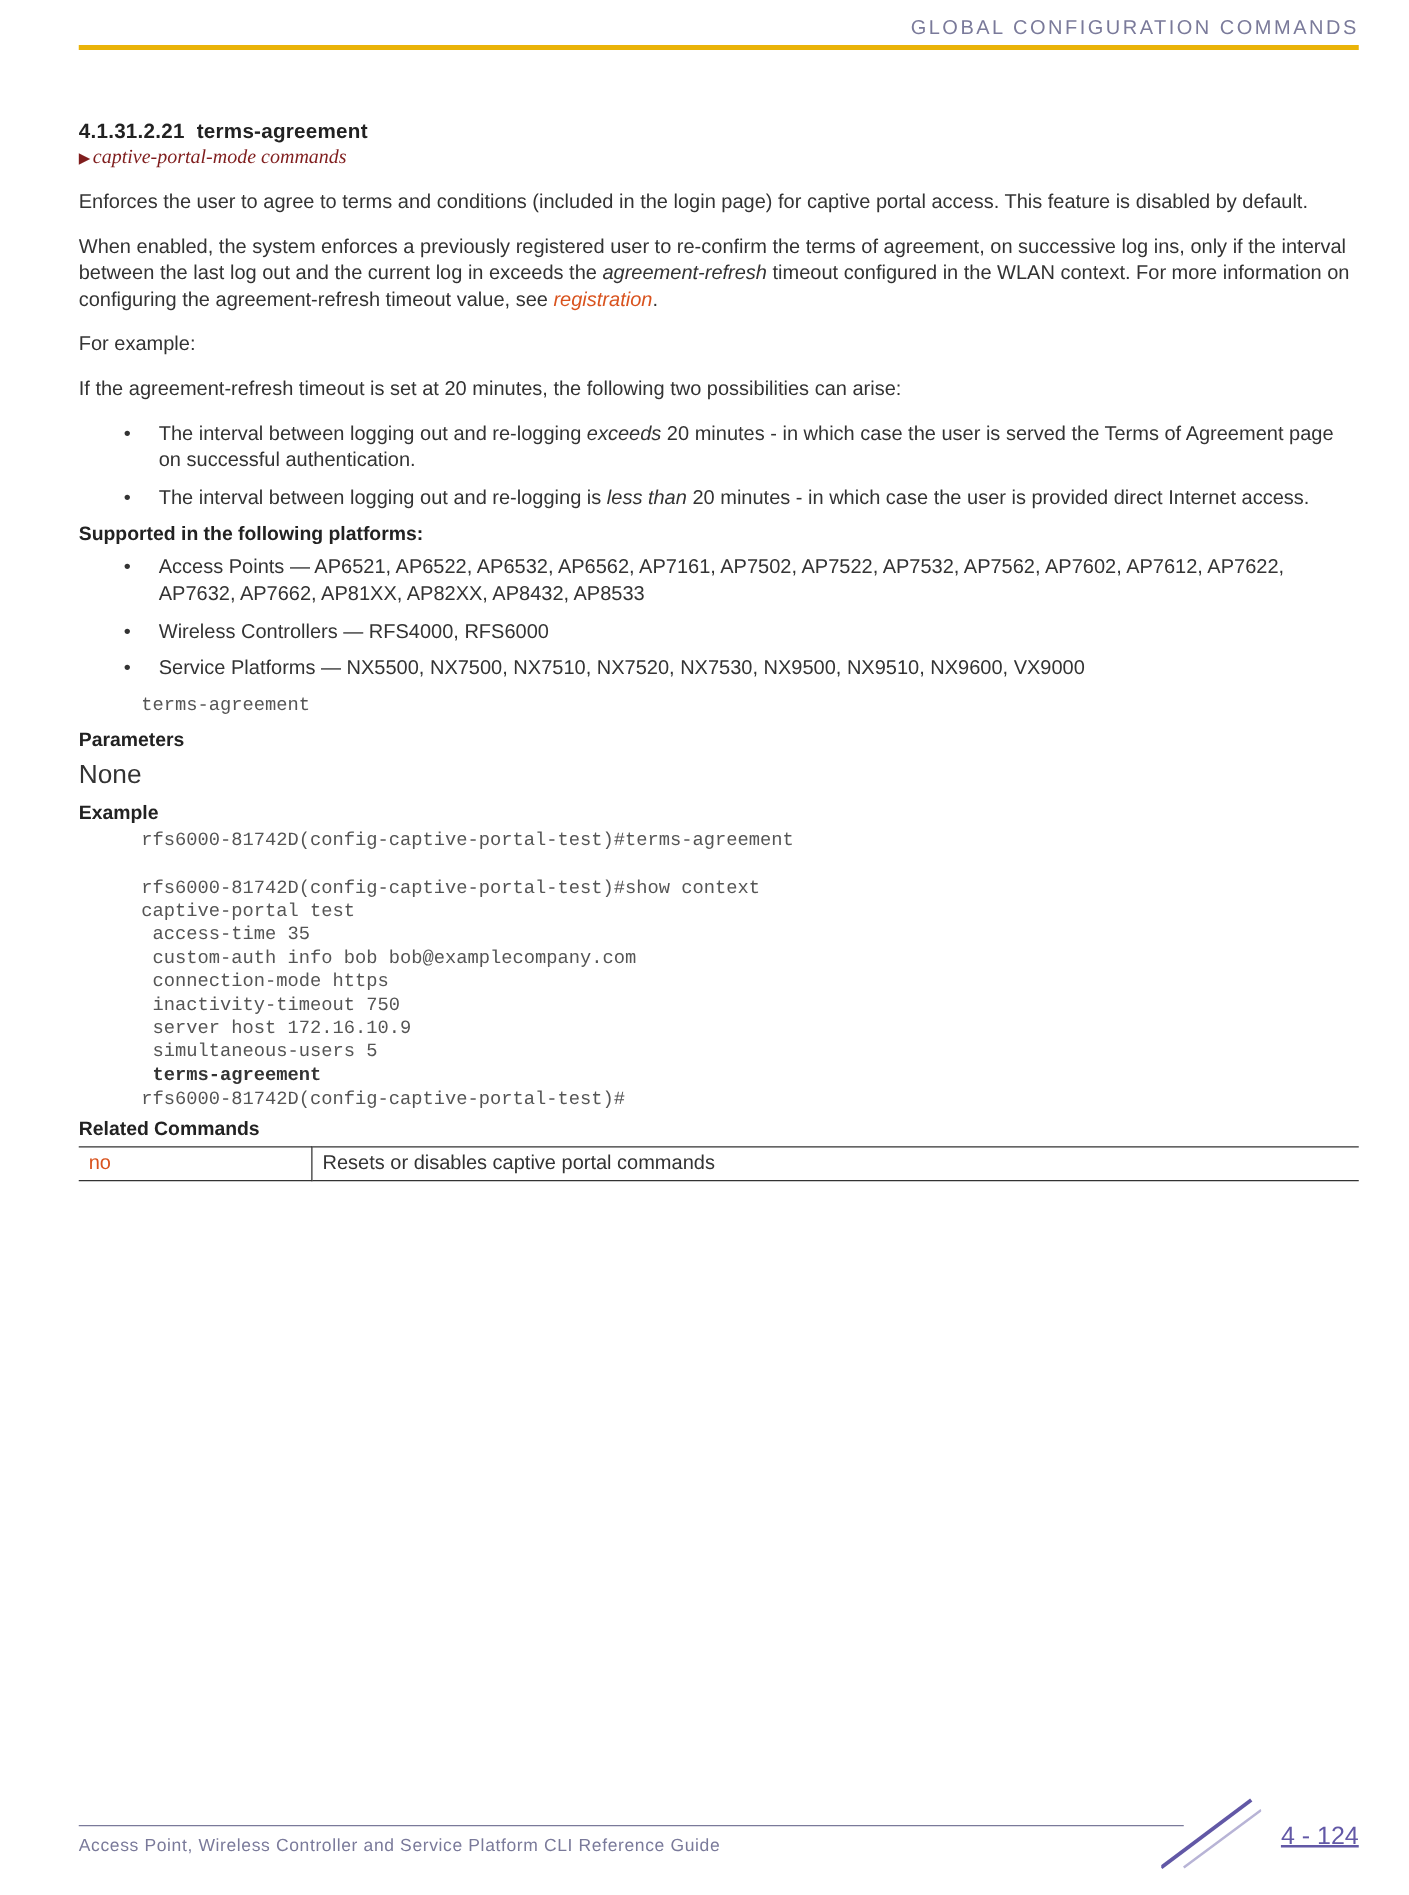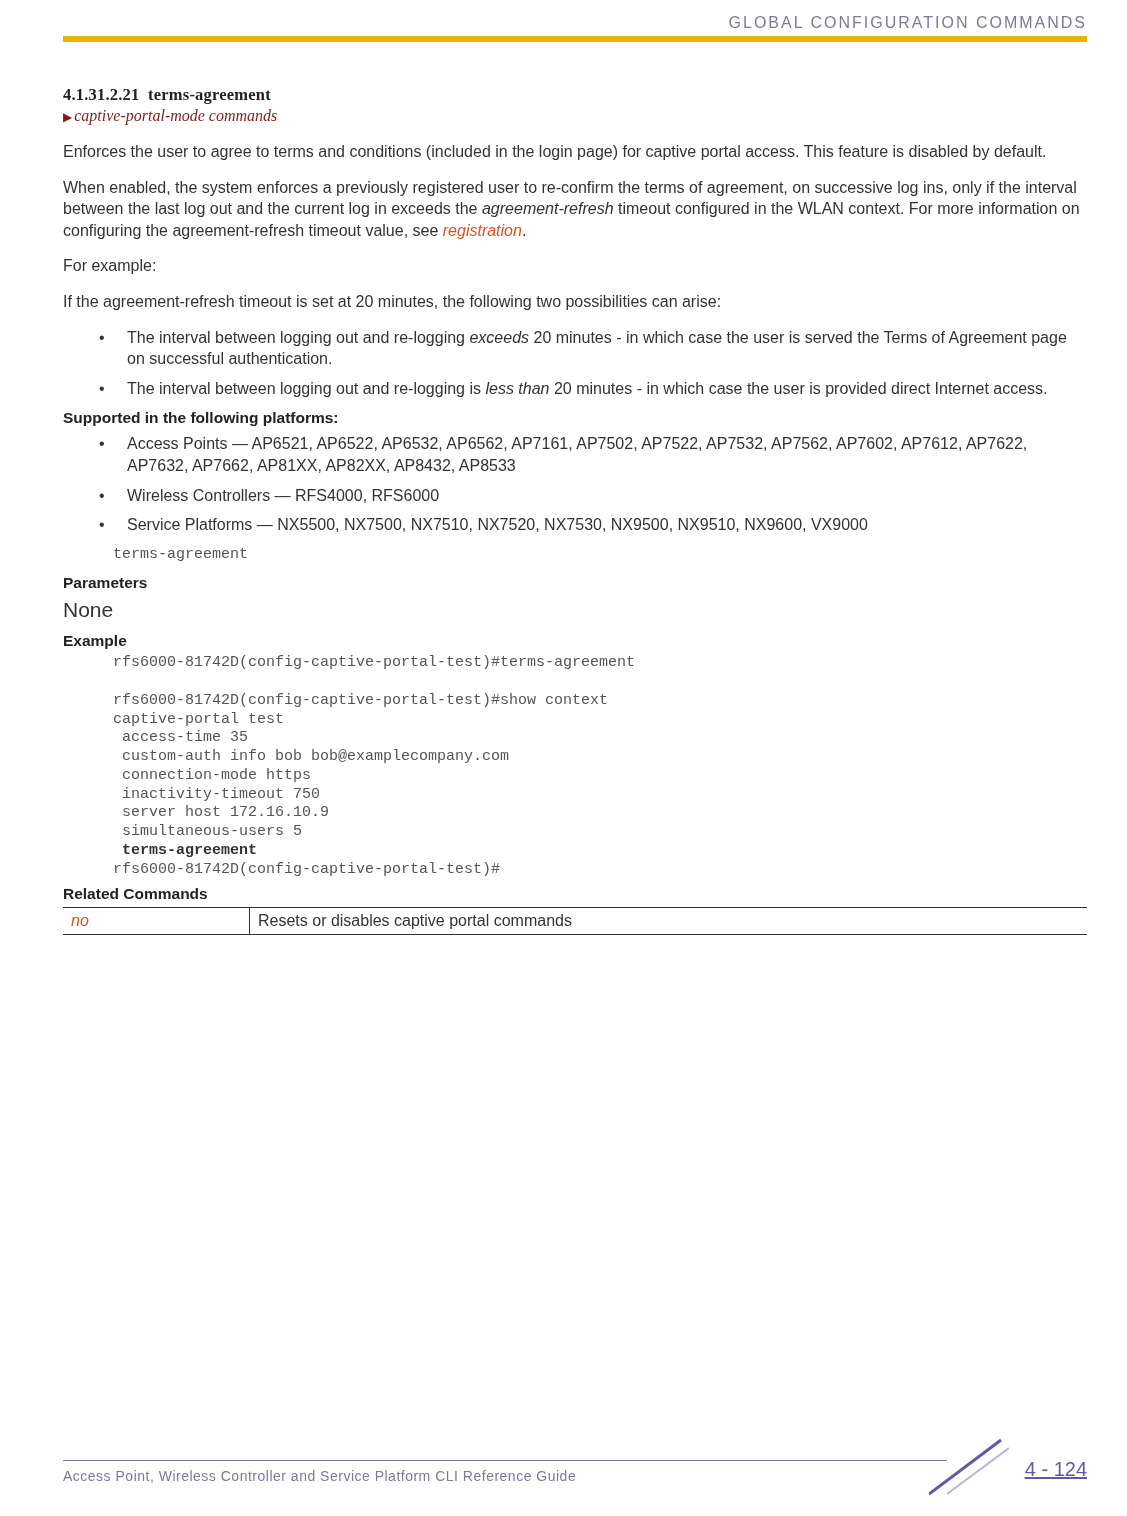--- a/index.html
+++ b/index.html
@@ -17,28 +17,28 @@
     min-height: 1416px;
     position: relative;
   }
   .top-header {
     text-align: right;
     color: #7a7a9a;
     font-size: 16px;
     letter-spacing: 2px;
     font-weight: 300;
     padding-bottom: 4px;
-    border-bottom: 6px solid #eab308;
-    margin-bottom: 43px;
+    border-bottom: 4px solid #eab308;
+    margin-bottom: 56px;
     font-family: "Arial Narrow", Arial, sans-serif;
   }
   .section-num-title {
     font-weight: bold;
     font-size: 16.5px;
-    font-family: Liberation Serif, serif;
+    font-family: Liberation Sans, sans-serif;
     letter-spacing: 0.2px;
     margin-bottom: 2px;
   }
   .breadcrumb {
     color: #7f1d1d;
     font-style: italic;
     font-size: 16px;
     margin-bottom: 16px;
     font-family: Georgia, 'Times New Roman', serif;
   }
@@ -108,21 +108,20 @@
     border-bottom: 1px solid #333;
     padding: 4px 8px;
     font-family: "Trebuchet MS", Arial, sans-serif;
     font-size:16px;
     color:#333;
     vertical-align: top;
   }
   table.related td.cmd{
     width: 170px;
     color:#d9531e;
-    font-style: italic;
     border-right: 1px solid #333;
   }
   .footer {
     position: absolute;
     left:0; right:0; bottom:0;
     height: 100px;
     box-sizing: border-box;
     padding: 30px 40px 0 63px;
   }
   .footer-line{

